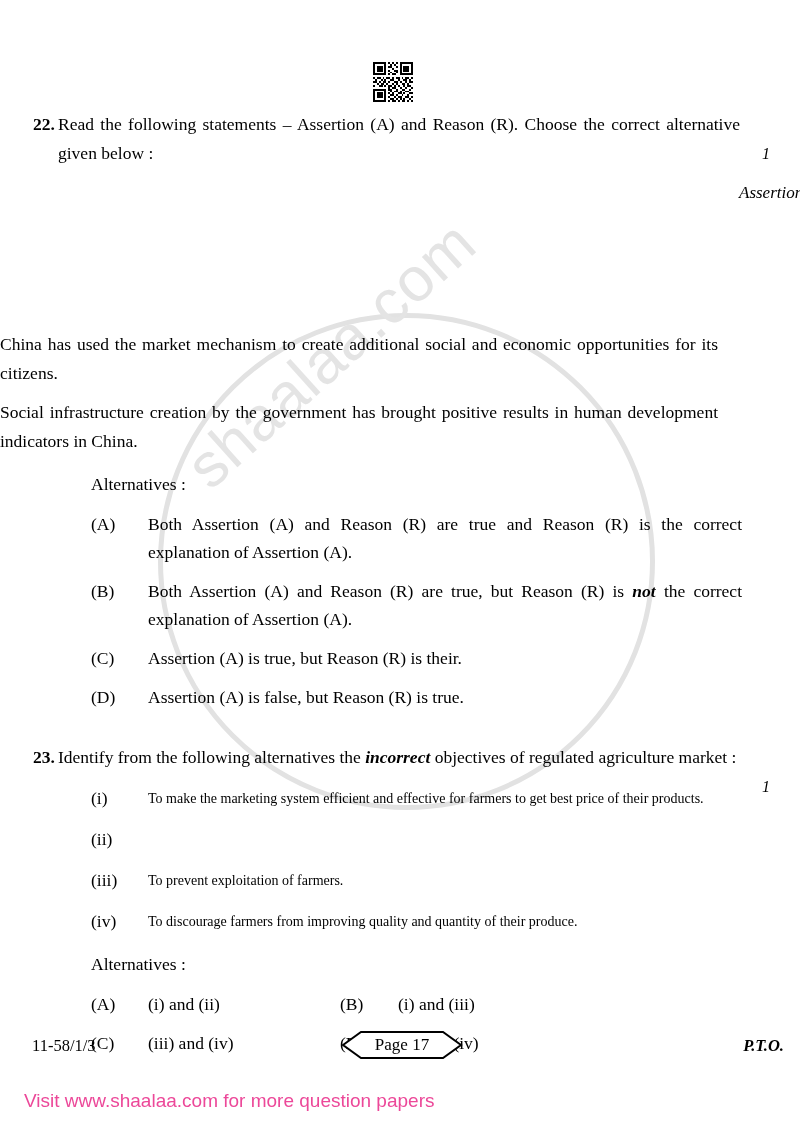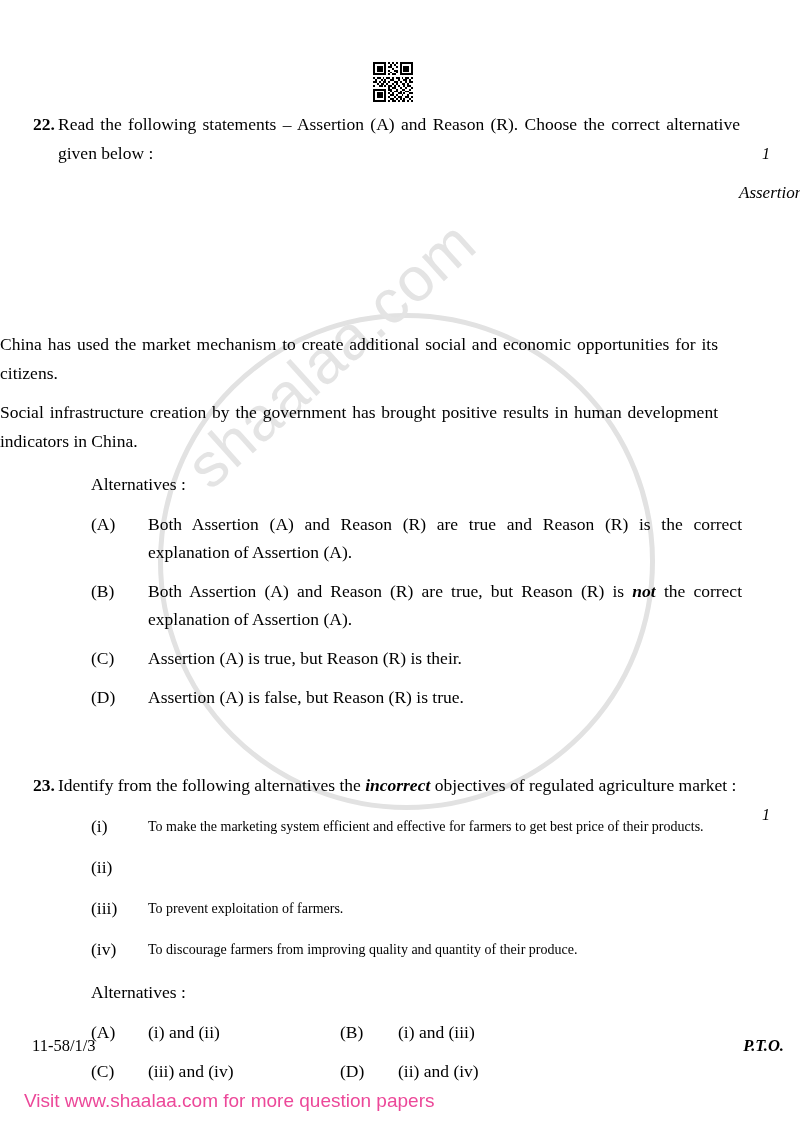--- a/index.html
+++ b/index.html
@@ -422,21 +422,21 @@
           <div class="opt-key">(C)</div>
           <div class="opt-val">Assertion (A) is true, but Reason (R) is their.</div>
         </div>
 
         <div class="opt-row">
           <div class="opt-key">(D)</div>
           <div class="opt-val">Assertion (A) is false, but Reason (R) is true.</div>
         </div>
       </div>
 
-      <div style="margin-top:60px;">
+      <div style="margin-top:32px;">
         <div class="qrow">
           <div class="qnum">23.</div>
           <div class="qtext"><span>Identify from the following alternatives the </span><b class="it">incorrect</b><span> objectives of regulated agriculture market :</span></div>
           <div class="marks" style="top:29px;">1</div>
         </div>
 
         <div class="roman-row">
           <div class="roman-key">(i)</div>
           <div class="roman-val">To make the marketing system efficient and effective for farmers to get best price of their products.</div>
         </div>
@@ -477,19 +477,25 @@
             <div class="k">(D)</div>
             <div class="v">(ii) and (iv)</div>
           </div>
         </div>
       </div>
 
     </div>
 
     <div class="footer">
       <div class="f-code">11-58/1/3</div>
+      <div class="pagebadge">
+        <svg width="122" height="30" viewBox="0 0 122 30">
+          <polygon points="2,15 20,2 102,2 120,15 102,28 20,28" fill="#ffffff" stroke="#000000" stroke-width="2"></polygon>
+        </svg>
+        <div class="plabel">Page 17</div>
+      </div>
       <div class="f-pto">P.T.O.</div>
     </div>
 
     <div class="site-line">Visit www.shaalaa.com for more question papers</div>
 
   </div>
 </div>
 
 </body></html>

